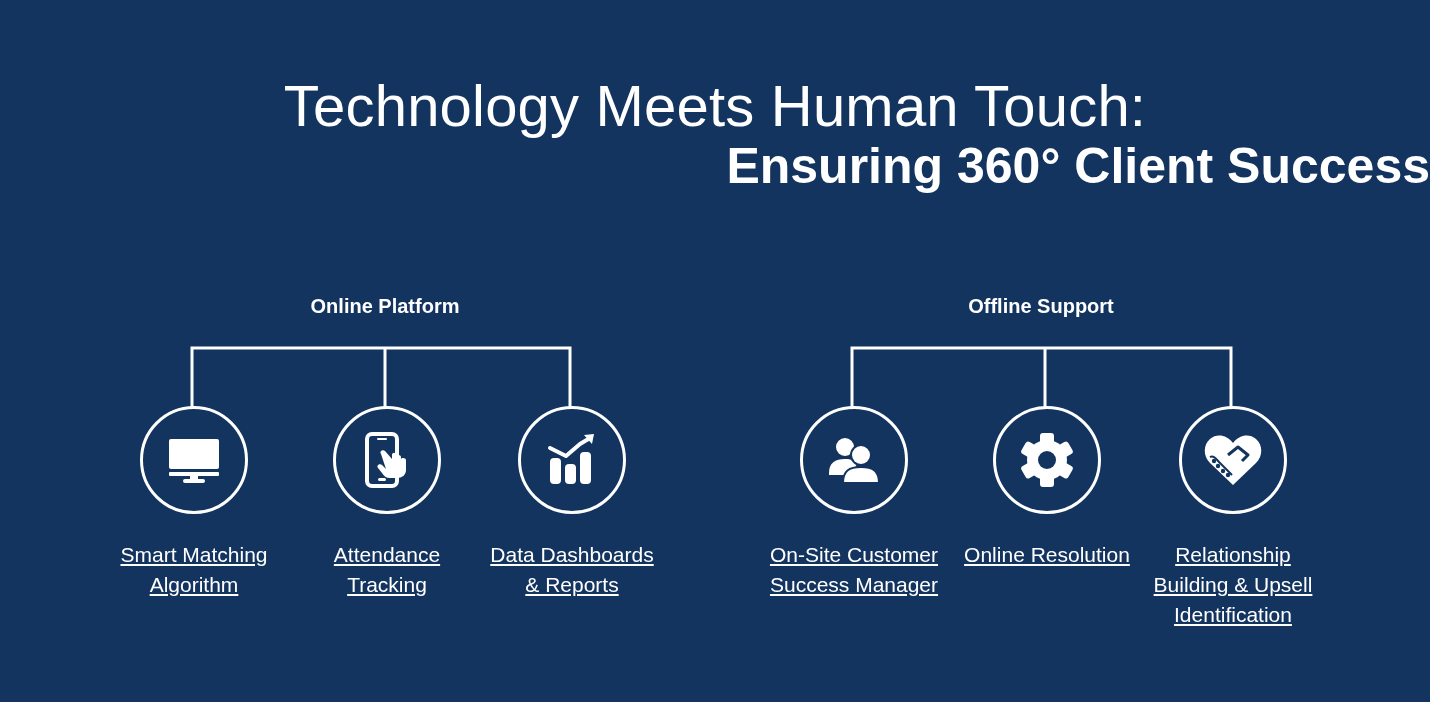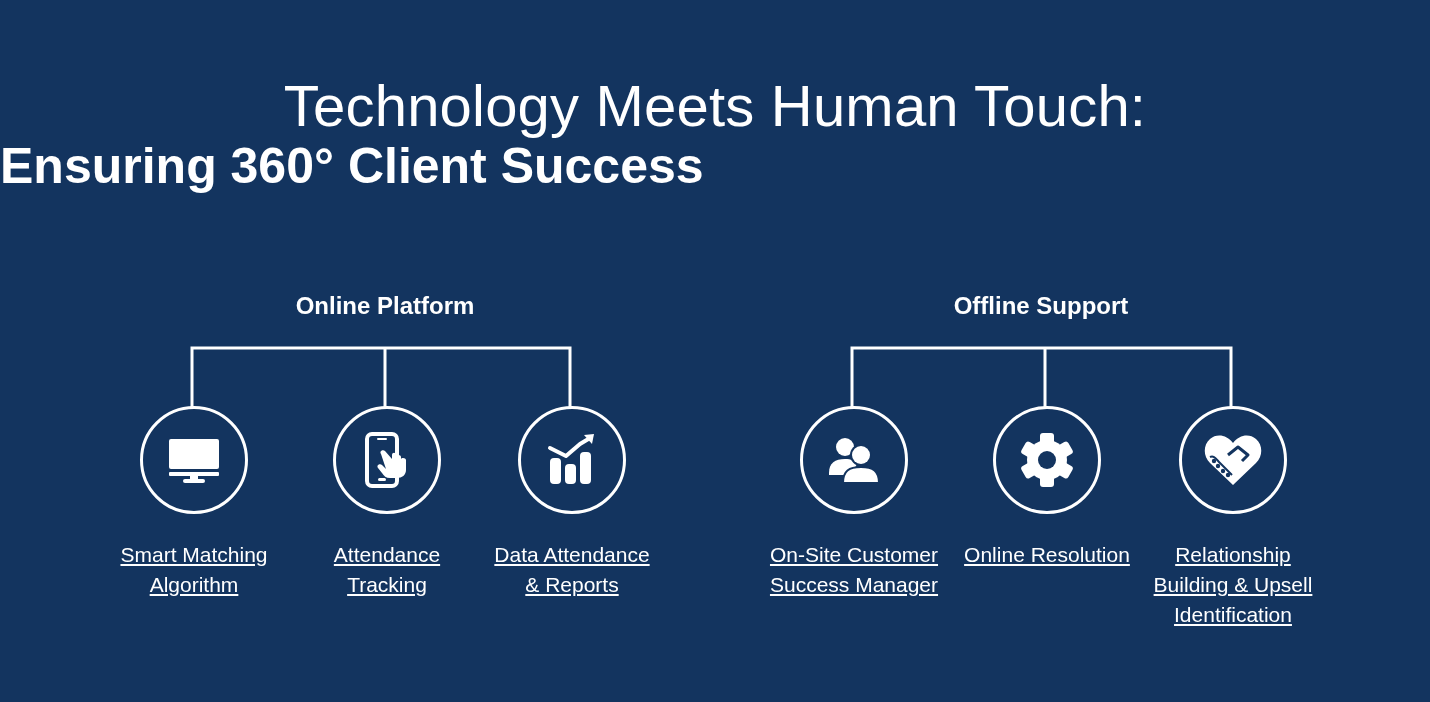--- a/index.html
+++ b/index.html
@@ -22,31 +22,31 @@
       text-align: center;
       font-size: 58px;
       font-weight: 300;
       letter-spacing: 0.2px;
       line-height: 60px;
     }
     .title-line2 {
       position: absolute;
       left: 0; width: 1430px;
       top: 136px;
-      text-align: left;
+      text-align: right;
       font-size: 50px;
       font-weight: bold;
       line-height: 60px;
     }
     .section-title {
       position: absolute;
       width: 420px;
       top: 288px;
       text-align: center;
-      font-size: 24px;
+      font-size: 20px;
       font-weight: bold;
       line-height: 36px;
     }
     .connector {
       position: absolute;
       top: 0; left: 0;
       width: 1430px; height: 702px;
       pointer-events: none;
     }
     .node {
@@ -131,21 +131,21 @@
   <div class="circle">
     <svg width="56" height="56" viewBox="0 0 56 56">
       <polyline points="6,16 22,24 36,12 46,6" fill="none" stroke="#fff" stroke-width="4" stroke-linecap="round" stroke-linejoin="round"></polyline>
       <polygon points="40,3 50,2 48,12" fill="#fff"></polygon>
       <rect x="6" y="26" width="11" height="26" rx="4" fill="#fff"></rect>
       <rect x="21" y="32" width="11" height="20" rx="4" fill="#fff"></rect>
       <rect x="36" y="20" width="11" height="32" rx="4" fill="#fff"></rect>
     </svg>
   </div>
   <div class="label">
-    <span>Data Attendance</span>
+    <span>Data Dashboards</span>
     <span>&amp; Reports</span>
   </div>
 </div>
 
 <div class="node" style="left:764px;">
   <div class="circle">
     <svg width="58" height="58" viewBox="0 0 58 58">
       <circle cx="20" cy="16" r="9" fill="#fff"></circle>
       <path d="M4 42 C4 32 10 28 20 28 C26 28 30 30 32 33 L26 44 L4 44 Z" fill="#fff"></path>
       <circle cx="36" cy="24" r="11" fill="#13345F"></circle>

